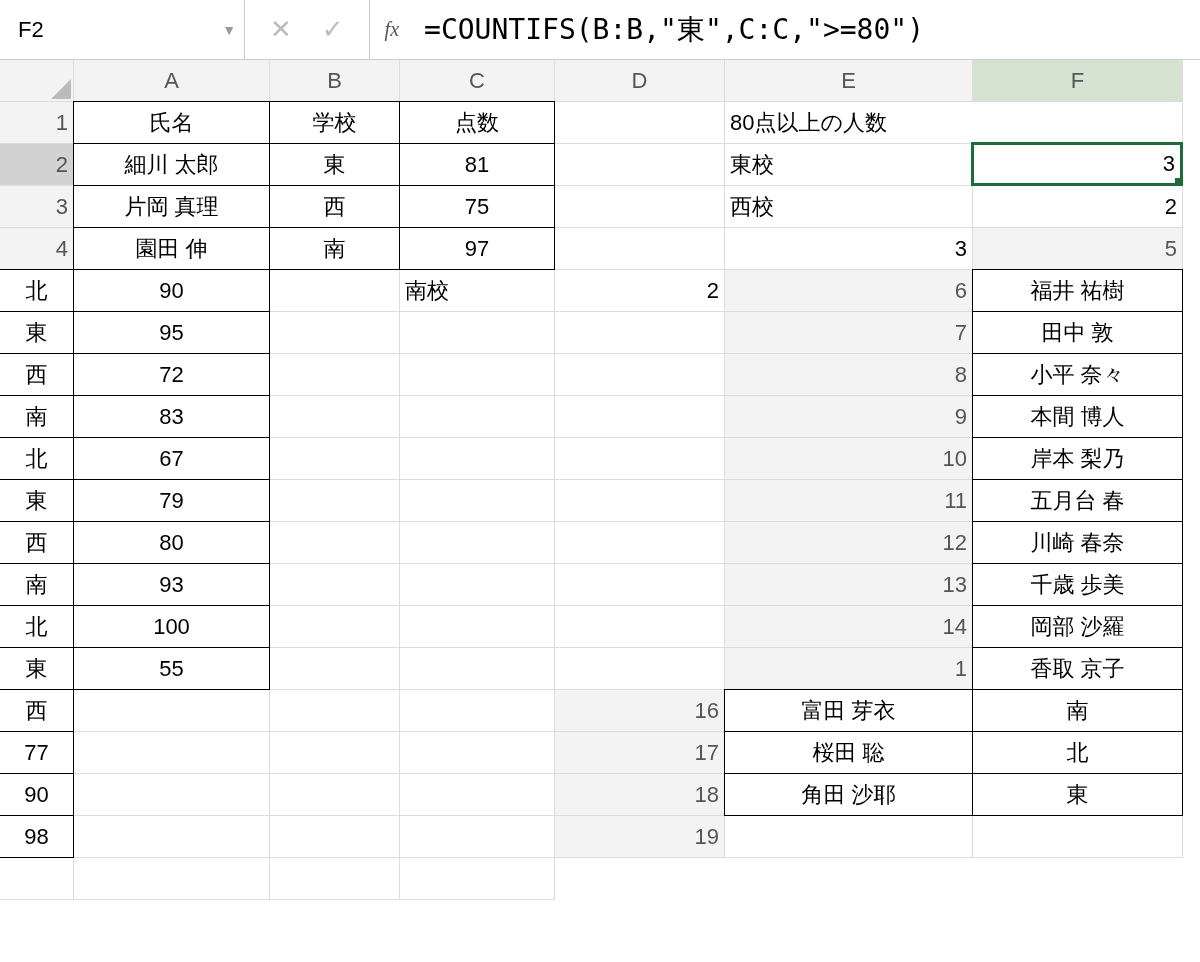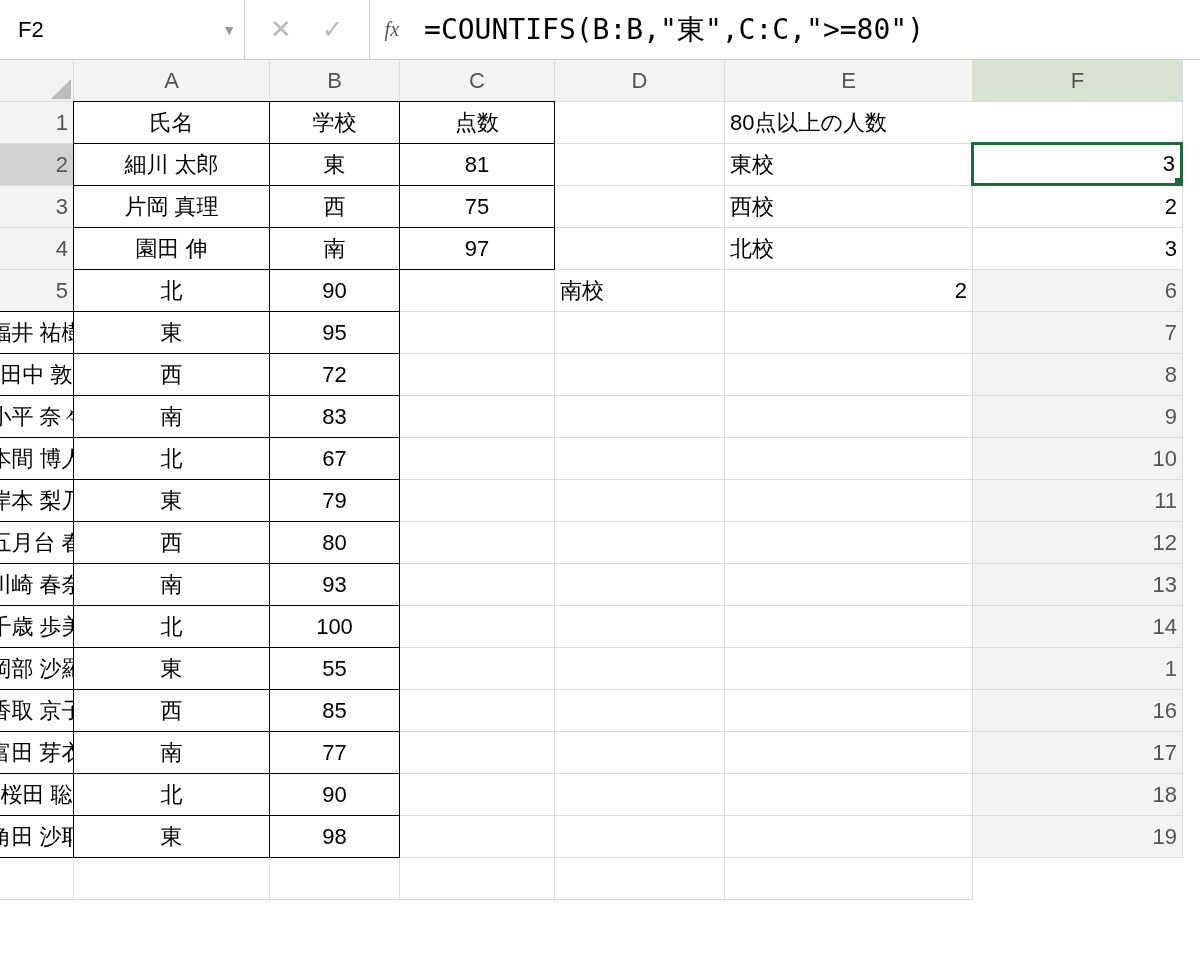--- a/index.html
+++ b/index.html
@@ -189,21 +189,20 @@
   <div class="bordered cell-center">75</div>
   <div></div>
   <div class="cell-left">西校</div>
   <div class="cell-right">2</div>
 
   <div class="rowhdr">4</div>
   <div class="bordered cell-center">園田 伸</div>
   <div class="bordered cell-center">南</div>
   <div class="bordered cell-center">97</div>
   <div></div>
-  <div class="cell-left">北校</div>
   <div class="cell-right">3</div>
 
   <div class="rowhdr">5</div>
   <div class="bordered cell-center">北</div>
   <div class="bordered cell-center">90</div>
   <div></div>
   <div class="cell-left">南校</div>
   <div class="cell-right">2</div>
 
   <div class="rowhdr">6</div>
@@ -274,21 +273,20 @@
   <div class="bordered cell-center">岡部 沙羅</div>
   <div class="bordered cell-center">東</div>
   <div class="bordered cell-center">55</div>
   <div></div>
   <div></div>
   <div></div>
 
   <div class="rowhdr">1</div>
   <div class="bordered cell-center">香取 京子</div>
   <div class="bordered cell-center">西</div>
-  <div class="bordered cell-center">85</div>
   <div></div>
   <div></div>
   <div></div>
 
   <div class="rowhdr">16</div>
   <div class="bordered cell-center">富田 芽衣</div>
   <div class="bordered cell-center">南</div>
   <div class="bordered cell-center">77</div>
   <div></div>
   <div></div>

